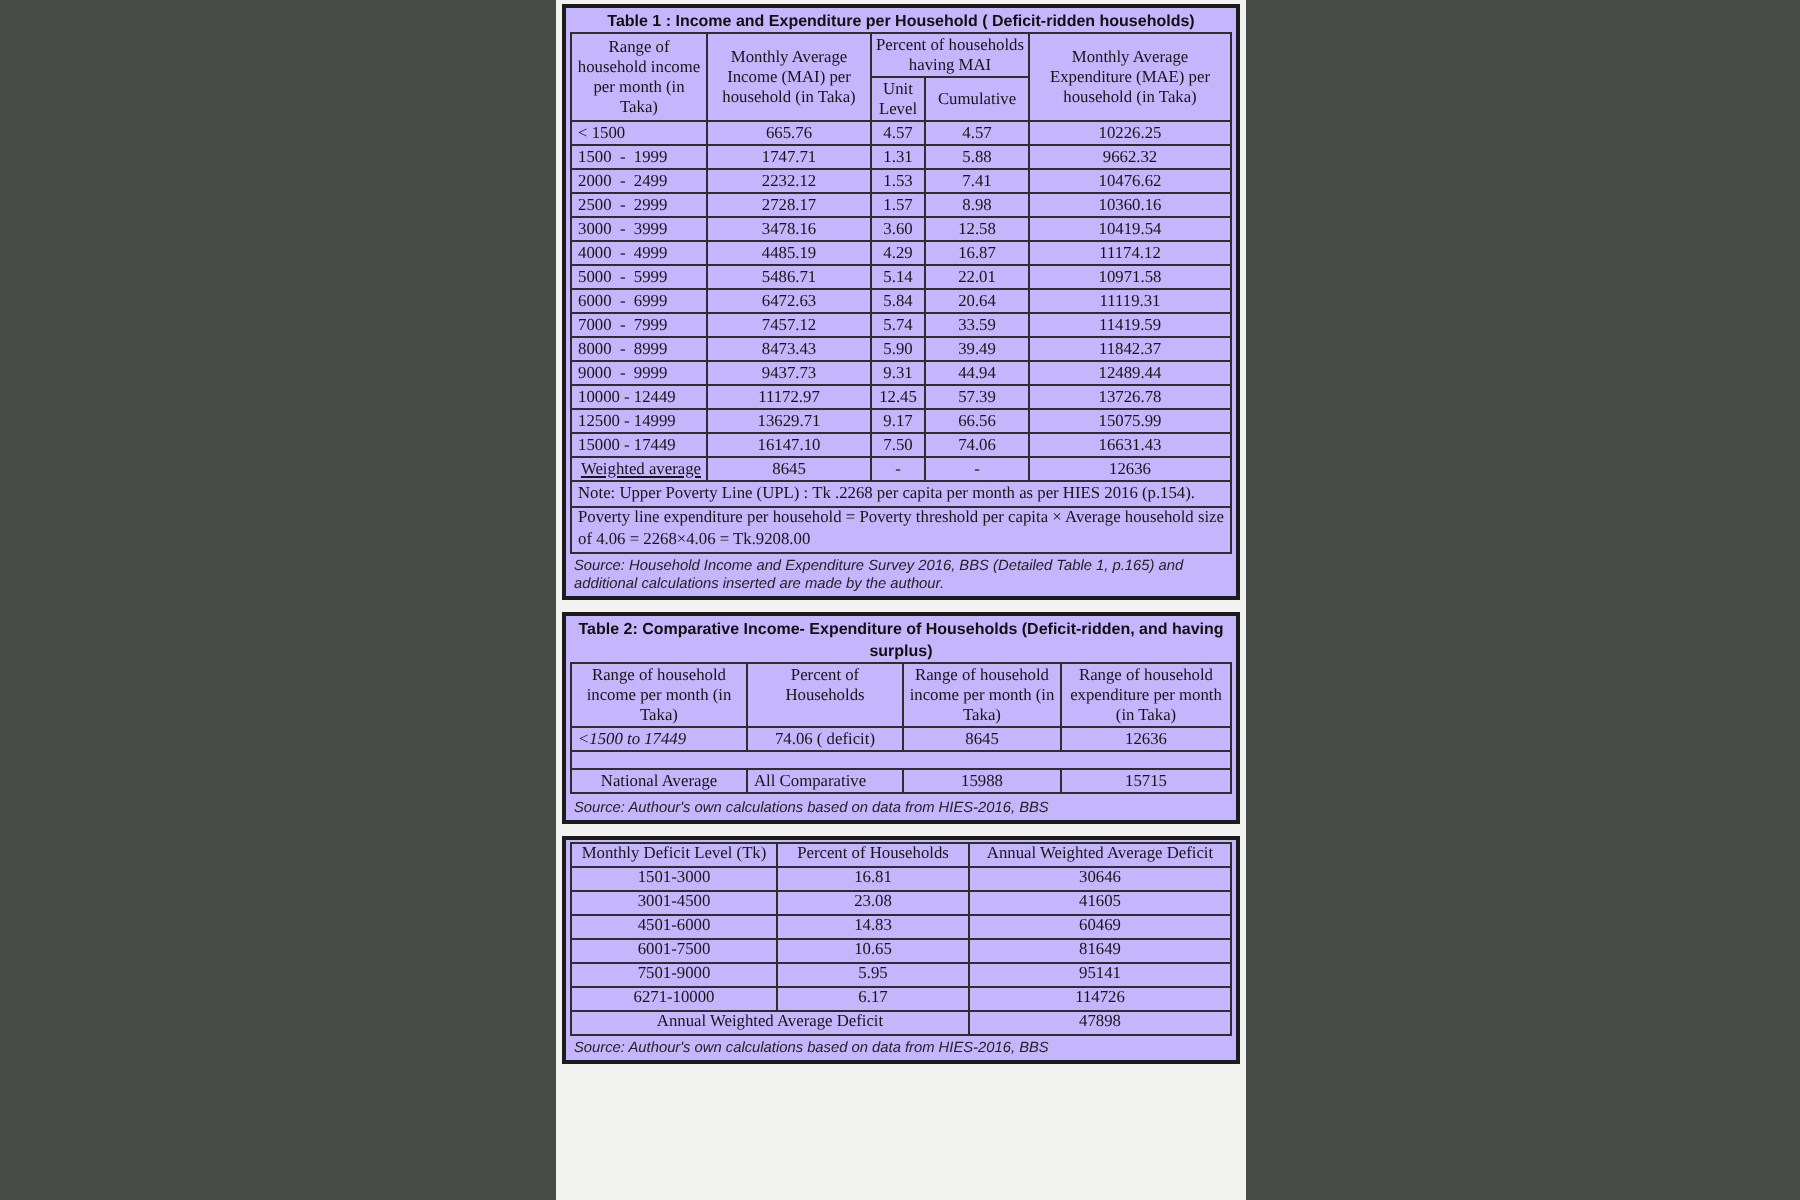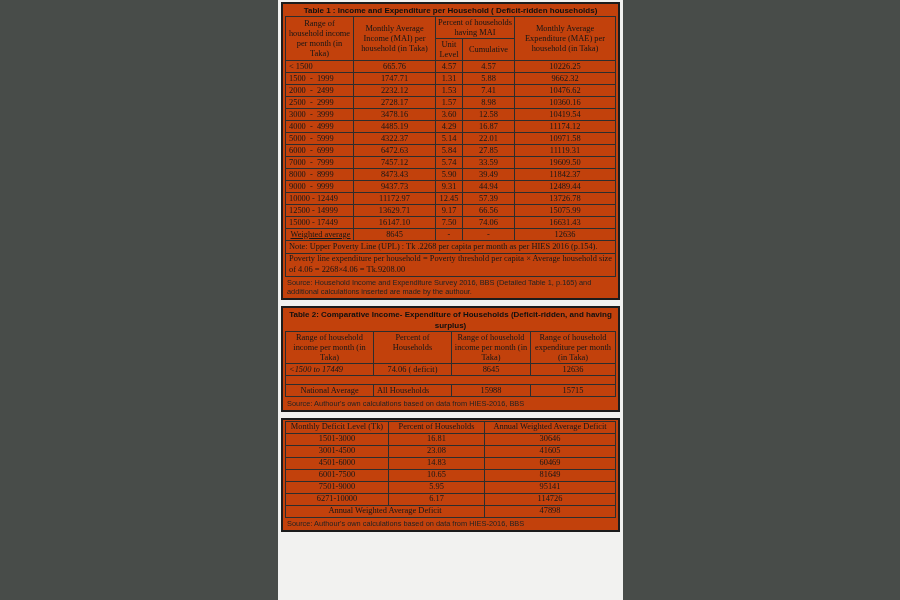--- a/index.html
+++ b/index.html
@@ -8,21 +8,21 @@
     background:#484c49;
     font-family:"Liberation Serif",serif;
     position:relative;
   }
   .paper{
     position:absolute;left:278px;top:0;width:345px;height:600px;
     background:#f2f2f0;
   }
   .block{
     margin:6px 3px 0 3px;
-    background:#c2410c;
+    background:#c4b5fd;
     border:2px solid #1c1c1c;
     padding:1px 2px 1px 2px;
   }
   .block.first{margin-top:2px;}
   .tbl-title{
     font-family:"Liberation Sans",sans-serif;
     font-weight:bold;font-size:8px;line-height:11px;
     text-align:center;color:#101010;
     padding:0 1px;
   }
@@ -51,21 +51,21 @@
   
   .t2 col.c1{width:88px;} .t2 col.c2{width:78px;} .t2 col.c3{width:79px;}
   .t2 thead th{vertical-align:top;}
   .t2 td.range-left{text-align:left;padding-left:3px;font-style:italic;}
   .t2 tr.spacer td{height:7px;}
   .t2 td.hh-left{text-align:left;padding-left:3px;}
   
   .t3 col.c1{width:103px;} .t3 col.c2{width:96px;}
   .source{
     font-family:"Liberation Sans",sans-serif;
-    font-size:7.4px;line-height:9px;
+    font-style:italic;font-size:7.4px;line-height:9px;
     color:#232323;padding:1.5px 2px 1px 2px;
   }
 </style>
 </head>
 <body>
 
 <div class="paper">
 
   <section class="block first t1">
     <div class="tbl-title">Table 1 : Income and Expenditure per Household ( Deficit-ridden households)</div>
@@ -127,38 +127,38 @@
           </tr>
           <tr>
             <td>4000  -  4999</td>
             <td>4485.19</td>
             <td>4.29</td>
             <td>16.87</td>
             <td>11174.12</td>
           </tr>
           <tr>
             <td>5000  -  5999</td>
-            <td>4322.37</td>
+            <td>5486.71</td>
             <td>5.14</td>
             <td>22.01</td>
             <td>10971.58</td>
           </tr>
           <tr>
             <td>6000  -  6999</td>
             <td>6472.63</td>
             <td>5.84</td>
-            <td>27.85</td>
+            <td>20.64</td>
             <td>11119.31</td>
           </tr>
           <tr>
             <td>7000  -  7999</td>
             <td>7457.12</td>
             <td>5.74</td>
             <td>33.59</td>
-            <td>19609.50</td>
+            <td>11419.59</td>
           </tr>
           <tr>
             <td>8000  -  8999</td>
             <td>8473.43</td>
             <td>5.90</td>
             <td>39.49</td>
             <td>11842.37</td>
           </tr>
           <tr>
             <td>9000  -  9999</td>
@@ -230,21 +230,21 @@
           <td class="range-left">&lt;1500  to  17449</td>
           <td>74.06 ( deficit)</td>
           <td>8645</td>
           <td>12636</td>
         </tr>
         <tr class="spacer">
           <td colspan="4"></td>
         </tr>
         <tr>
           <td>National Average</td>
-          <td class="hh-left">All Households</td>
+          <td class="hh-left">All Comparative</td>
           <td>15988</td>
           <td>15715</td>
         </tr>
       </tbody>
     </table>
     <div class="source">Source: Authour's own calculations based on data  from HIES-2016, BBS</div>
   </section>
 
   <section class="block t3">
     <table class="grid">

